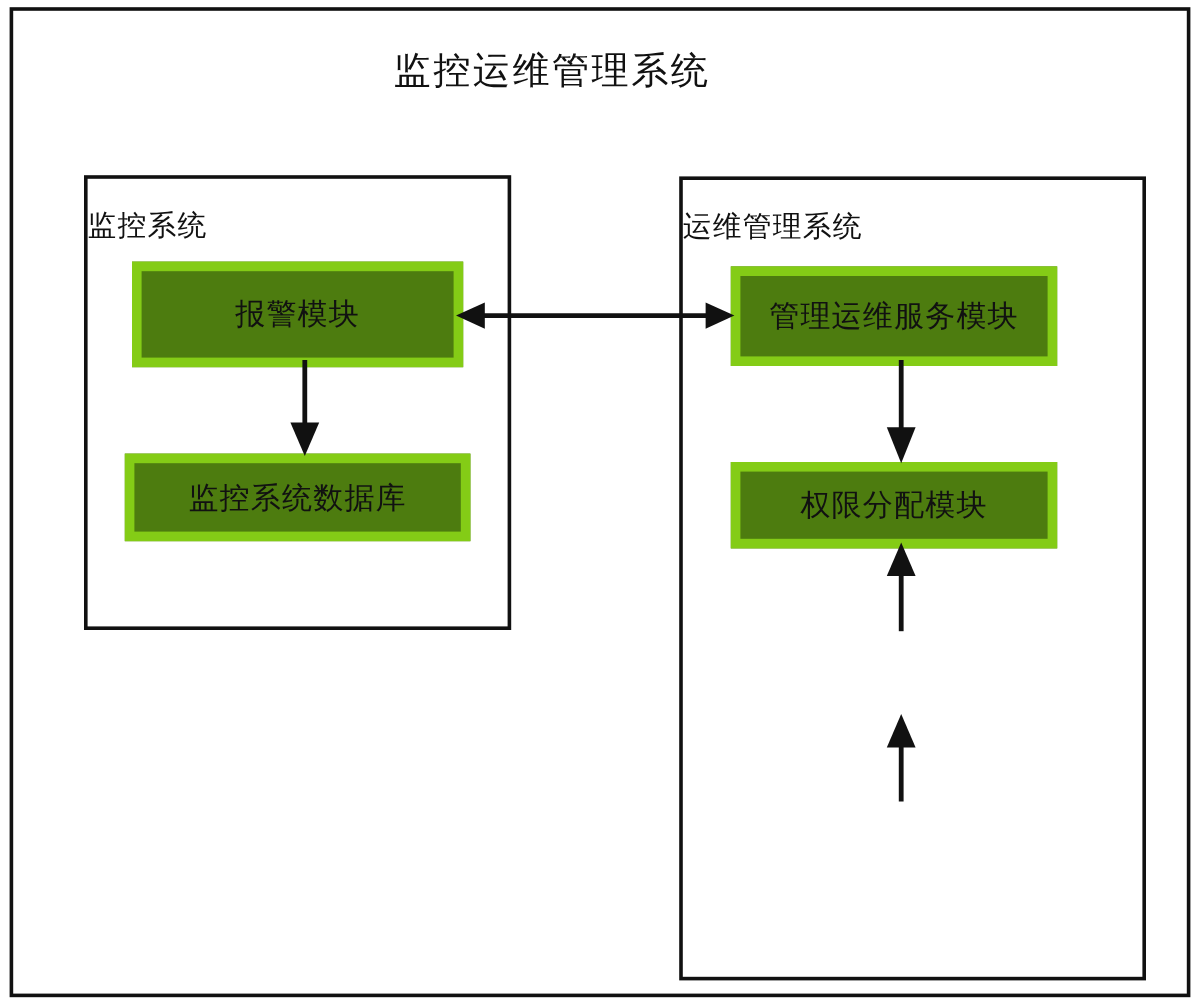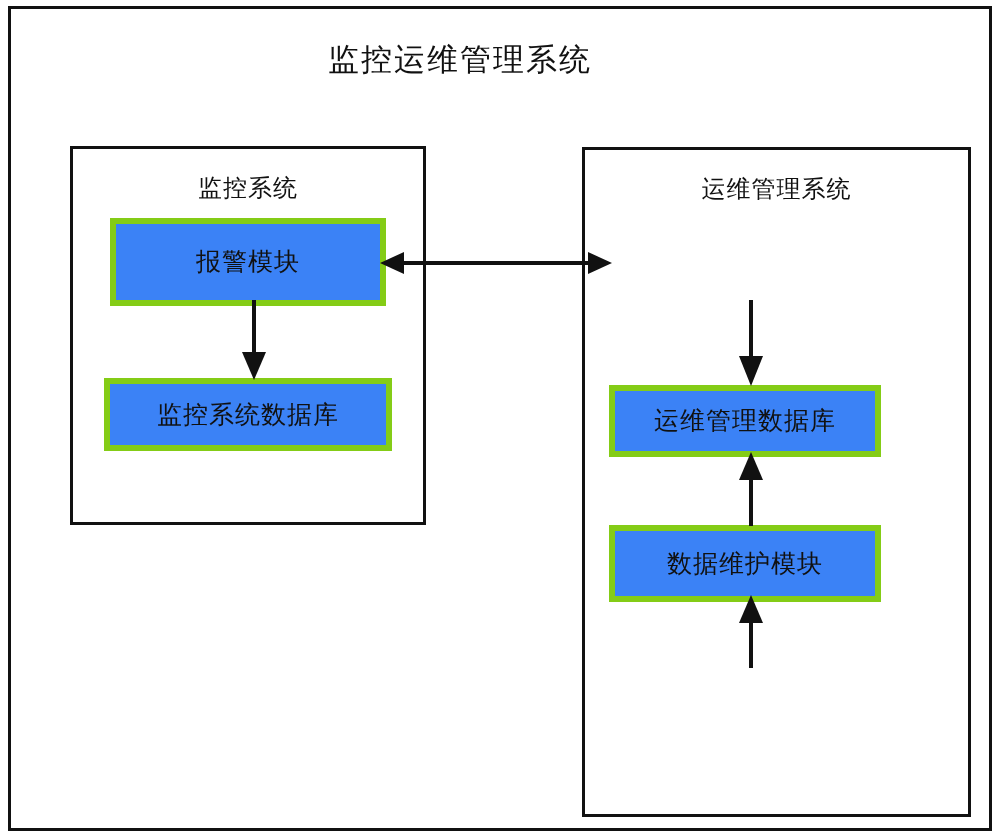--- a/index.html
+++ b/index.html
@@ -46,48 +46,46 @@
   .group-box {
     position: absolute;
     border: 3px solid #111111;
     box-sizing: border-box;
     background: #ffffff;
   }
   .group-title {
     position: absolute;
     left: 0;
     width: 100%;
-    text-align: center;
     font-size: 24px;
     line-height: 30px;
     letter-spacing: 1px;
     color: #111111;
     white-space: nowrap;
   }
   #group-monitor {
     left: 70px;
     top: 146px;
     width: 356px;
     height: 379px;
   }
   #group-monitor .group-title { top: 24px; }
   #group-ops {
     left: 566px;
     top: 147px;
     width: 389px;
     height: 670px;
-    margin-left: 16px;
   }
   #group-ops .group-title { top: 24px; }
   
   .module-box {
     position: absolute;
-    border: 6px solid #84cc16;
+    border: 8px solid #84cc16;
     box-sizing: border-box;
-    background: #3b82f6;
+    background: #4d7c0f;
     display: flex;
     align-items: center;
     justify-content: center;
   }
   .module-label {
     font-size: 25px;
     line-height: 30px;
     letter-spacing: 1px;
     color: #111111;
     white-space: nowrap;
@@ -133,28 +131,28 @@
   </div>
 
   <div class="module-box" id="box-monitor-db">
     <span class="module-label">监控系统数据库</span>
   </div>
 
   <div class="group-box" id="group-ops">
     <div class="group-title">运维管理系统</div>
   </div>
 
+  <div class="module-box" id="box-ops-service">
+    <span class="module-label">管理运维服务模块</span>
+  </div>
 
   <div class="module-box" id="box-ops-db">
-    <span class="module-label">运维管理数据库</span>
+    <span class="module-label">权限分配模块</span>
   </div>
 
-  <div class="module-box" id="box-data-maint">
-    <span class="module-label">数据维护模块</span>
-  </div>
 
 
   <div class="connector" id="conn-bidirectional">
     <svg width="232" height="30" viewBox="0 0 232 30">
       <line x1="18" y1="15" x2="214" y2="15" stroke="#111111" stroke-width="4"></line>
       <polygon points="0,15 24,4 24,26" fill="#111111"></polygon>
       <polygon points="232,15 208,4 208,26" fill="#111111"></polygon>
     </svg>
   </div>
 

